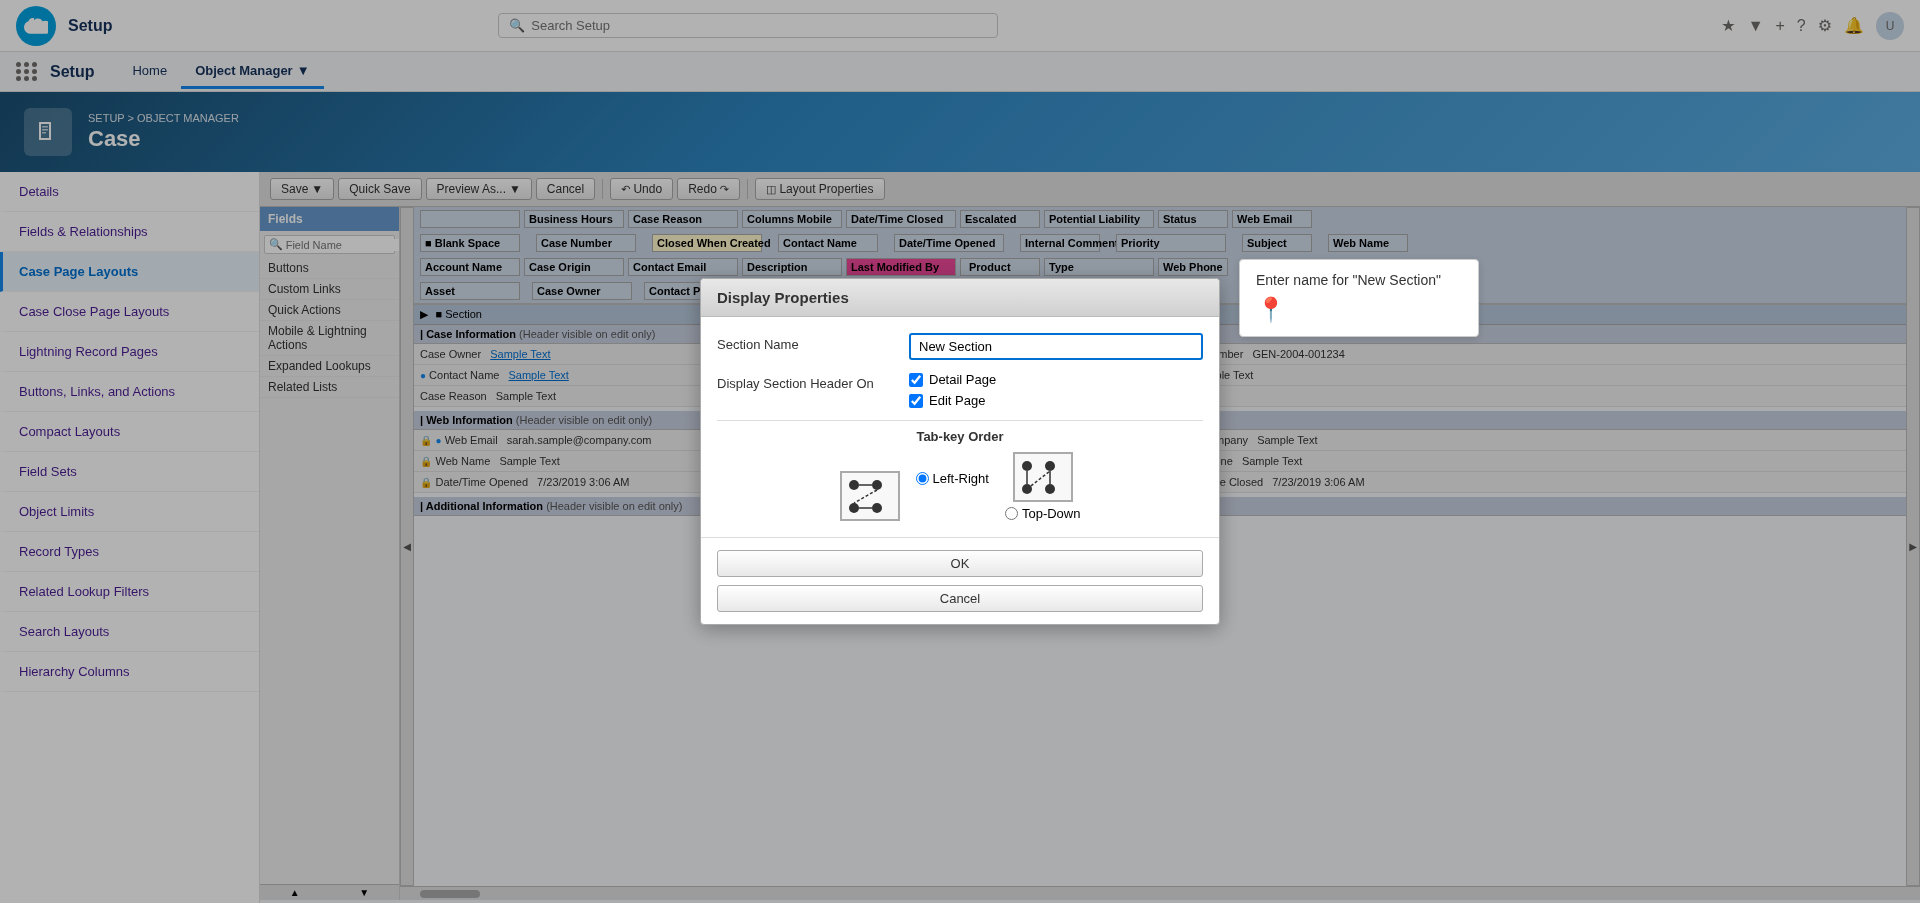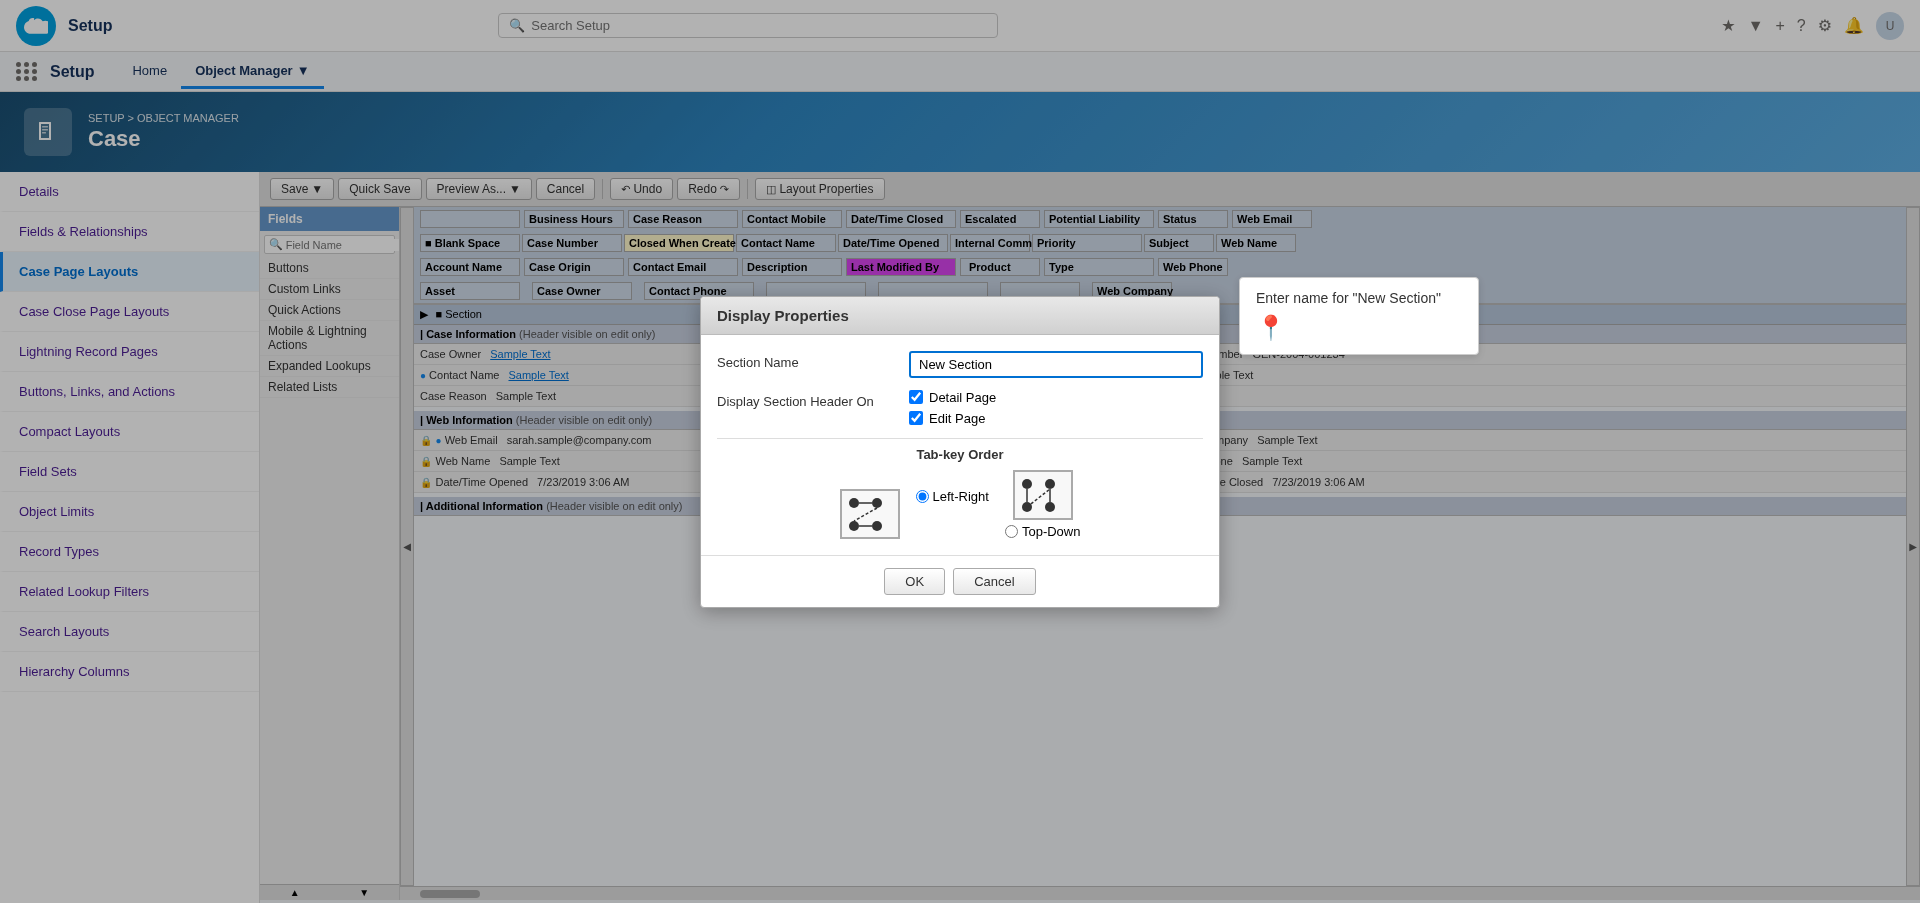--- a/index.html
+++ b/index.html
@@ -255,20 +255,21 @@
       font-size: 13px; font-weight: 700; color: #333;
       text-align: center; margin-bottom: 8px;
     }
 
     .modal-footer {
       display: flex;
       justify-content: center;
       gap: 8px;
       padding: 12px 16px;
       border-top: 1px solid #ddd;
+      flex-direction: column;
     }
     .modal-btn {
       padding: 5px 20px;
       font-size: 13px;
       border-radius: 3px;
       cursor: pointer;
       border: 1px solid #aaa;
     }
     .modal-btn-ok {
       background: linear-gradient(to bottom, #fff, #e8e8e8);
@@ -504,44 +505,44 @@
         <div style="display:flex;flex:1;overflow:hidden;">
 
           <div class="scroll-arrow">◀</div>
 
           <div style="flex:1;overflow:auto;">
 
             <div style="background:#c8d4e4;font-size:11px;padding:3px 6px;display:flex;gap:4px;overflow:hidden;white-space:nowrap;">
               <div style="width:100px;min-width:100px;border:1px solid #aaa;padding:2px 4px;background:#d0dcea;font-weight:700;"></div>
               <div style="width:100px;min-width:100px;border:1px solid #aaa;padding:2px 4px;background:#d0dcea;font-weight:700;">Business Hours</div>
               <div style="width:110px;min-width:110px;border:1px solid #aaa;padding:2px 4px;background:#d0dcea;font-weight:700;">Case Reason</div>
-              <div style="width:100px;min-width:100px;border:1px solid #aaa;padding:2px 4px;background:#d0dcea;font-weight:700;">Contact Mobile</div>
+              <div style="width:100px;min-width:100px;border:1px solid #aaa;padding:2px 4px;background:#d0dcea;font-weight:700;">Columns Mobile</div>
               <div style="width:110px;min-width:110px;border:1px solid #aaa;padding:2px 4px;background:#d0dcea;font-weight:700;">Date/Time Closed</div>
               <div style="width:80px;min-width:80px;border:1px solid #aaa;padding:2px 4px;background:#d0dcea;font-weight:700;">Escalated</div>
               <div style="width:110px;min-width:110px;border:1px solid #aaa;padding:2px 4px;background:#d0dcea;font-weight:700;">Potential Liability</div>
               <div style="width:70px;min-width:70px;border:1px solid #aaa;padding:2px 4px;background:#d0dcea;font-weight:700;">Status</div>
               <div style="width:80px;min-width:80px;border:1px solid #aaa;padding:2px 4px;background:#d0dcea;font-weight:700;">Web Email</div>
             </div>
-            <div style="background:#c8d4e4;font-size:11px;padding:3px 6px;display:flex;gap:2px;overflow:hidden;white-space:nowrap;">
+            <div style="background:#c8d4e4;font-size:11px;padding:3px 6px;display:flex;gap:16px;overflow:hidden;white-space:nowrap;">
               <div style="width:100px;min-width:100px;border:1px solid #aaa;padding:2px 4px;background:#d0dcea;font-weight:700;">■ Blank Space</div>
               <div style="width:100px;min-width:100px;border:1px solid #aaa;padding:2px 4px;background:#d0dcea;font-weight:700;">Case Number</div>
               <div style="width:110px;min-width:110px;border:1px solid #aaa;padding:2px 4px;background:#fff8cc;font-weight:700;">Closed When Created</div>
               <div style="width:100px;min-width:100px;border:1px solid #aaa;padding:2px 4px;background:#d0dcea;font-weight:700;">Contact Name</div>
               <div style="width:110px;min-width:110px;border:1px solid #aaa;padding:2px 4px;background:#d0dcea;font-weight:700;">Date/Time Opened</div>
               <div style="width:80px;min-width:80px;border:1px solid #aaa;padding:2px 4px;background:#d0dcea;font-weight:700;">Internal Comments</div>
               <div style="width:110px;min-width:110px;border:1px solid #aaa;padding:2px 4px;background:#d0dcea;font-weight:700;">Priority</div>
               <div style="width:70px;min-width:70px;border:1px solid #aaa;padding:2px 4px;background:#d0dcea;font-weight:700;">Subject</div>
               <div style="width:80px;min-width:80px;border:1px solid #aaa;padding:2px 4px;background:#d0dcea;font-weight:700;">Web Name</div>
             </div>
             <div style="background:#c8d4e4;font-size:11px;padding:3px 6px;display:flex;gap:4px;overflow:hidden;white-space:nowrap;">
               <div style="width:100px;min-width:100px;border:1px solid #aaa;padding:2px 4px;background:#d0dcea;font-weight:700;">Account Name</div>
               <div style="width:100px;min-width:100px;border:1px solid #aaa;padding:2px 4px;background:#d0dcea;font-weight:700;">Case Origin</div>
               <div style="width:110px;min-width:110px;border:1px solid #aaa;padding:2px 4px;background:#d0dcea;font-weight:700;">Contact Email</div>
               <div style="width:100px;min-width:100px;border:1px solid #aaa;padding:2px 4px;background:#d0dcea;font-weight:700;">Description</div>
-              <div style="width:110px;min-width:110px;border:1px solid #aaa;padding:2px 4px;background:#d946ef;font-weight:700;">Last Modified By</div>
+              <div style="width:110px;min-width:110px;border:1px solid #aaa;padding:2px 4px;background:#ec4899;font-weight:700;">Last Modified By</div>
               <div style="width:80px;min-width:80px;border:1px solid #aaa;padding:2px 8px;background:#d0dcea;font-weight:700;">Product</div>
               <div style="width:110px;min-width:110px;border:1px solid #aaa;padding:2px 4px;background:#d0dcea;font-weight:700;">Type</div>
               <div style="width:70px;min-width:70px;border:1px solid #aaa;padding:2px 4px;background:#d0dcea;font-weight:700;">Web Phone</div>
             </div>
             <div style="background:#c8d4e4;font-size:11px;padding:3px 6px;display:flex;gap:12px;overflow:hidden;white-space:nowrap;border-bottom:2px solid #bbb;">
               <div style="width:100px;min-width:100px;border:1px solid #aaa;padding:2px 4px;background:#d0dcea;font-weight:700;">Asset</div>
               <div style="width:100px;min-width:100px;border:1px solid #aaa;padding:2px 4px;background:#d0dcea;font-weight:700;">Case Owner</div>
               <div style="width:110px;min-width:110px;border:1px solid #aaa;padding:2px 4px;background:#d0dcea;font-weight:700;">Contact Phone</div>
               <div style="width:100px;min-width:100px;border:1px solid #aaa;padding:2px 4px;background:#d0dcea;font-weight:700;"></div>
               <div style="width:110px;min-width:110px;border:1px solid #aaa;padding:2px 4px;background:#d0dcea;font-weight:700;"></div>

